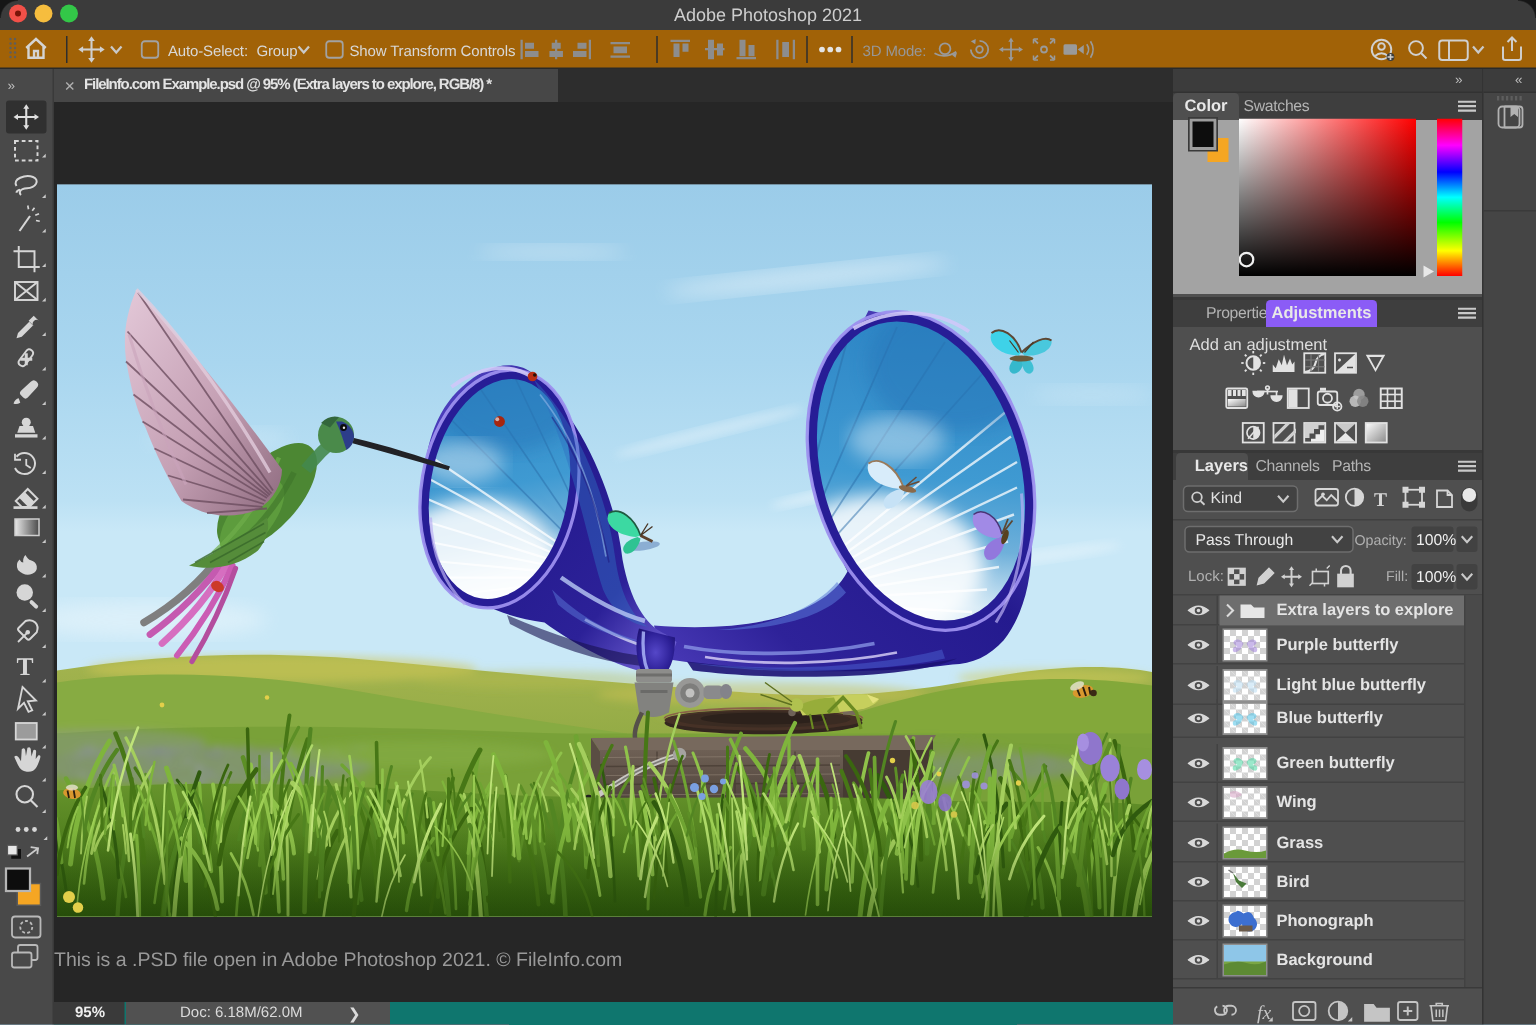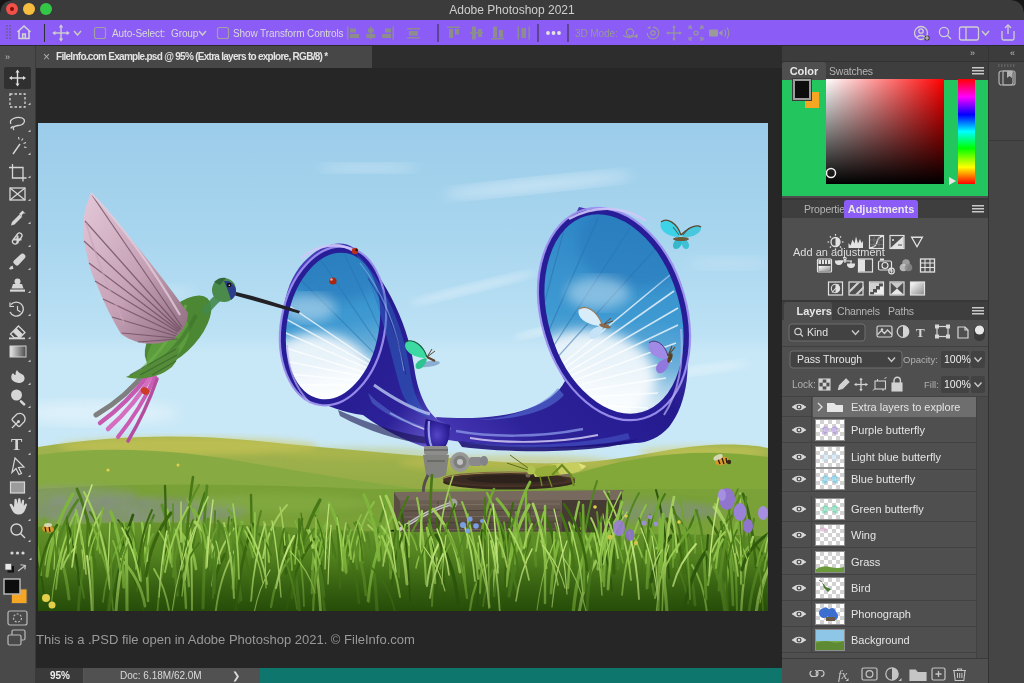--- a/index.html
+++ b/index.html
@@ -1,20 +1,20 @@
 <!DOCTYPE html>
 <html><head>
 <meta charset="utf-8">
 <style>
   * { margin:0; padding:0; box-sizing:border-box; }
   html,body { width:1024px; height:683px; overflow:hidden; }
   body { font-family:"Liberation Sans", sans-serif; background:#3c3c3c; position:relative; }
   .abs { position:absolute; }
   svg { display:block; }
-  .lrow { position:absolute; left:0; width:194px; height:26px; border-bottom:1px solid #424242; }
+  .lrow { position:absolute; left:0; width:194px; height:26px; border-bottom:1px solid #424242;font-weight:bold; }
   .leye { position:absolute; left:0; top:0; bottom:0; width:30px; border-right:1px solid #424242; } .leye svg { margin-left:6px; }
   .thumb { position:absolute; left:34px; top:3px; width:28px; height:20px;
     background-color:#ffffff;
     background-image:
       linear-gradient(45deg,#d2d2d2 25%,transparent 25%,transparent 75%,#d2d2d2 75%),
       linear-gradient(45deg,#d2d2d2 25%,transparent 25%,transparent 75%,#d2d2d2 75%);
     background-size:8px 8px; background-position:0 0,4px 4px;
     outline:1px solid #8e8e8e; }
   .lname { position:absolute; left:69px; top:7px; font-size:11px; color:#e4e4e4; white-space:nowrap; }
 </style>
@@ -22,21 +22,21 @@
 <body>
 
 <div class="abs" style="left:0;top:0;width:1024px;height:34px;background:#3b3b3b;border-bottom:1px solid #2b2b2b;">
   <div class="abs" style="left:6px;top:3px;width:12px;height:12px;border-radius:50%;background:#f25048;"></div>
   <div class="abs" style="left:10px;top:7px;width:4px;height:4px;border-radius:50%;background:#7a1408;"></div>
   <div class="abs" style="left:23px;top:3px;width:12px;height:12px;border-radius:50%;background:#f6bd3e;"></div>
   <div class="abs" style="left:40px;top:3px;width:12px;height:12px;border-radius:50%;background:#33c748;"></div>
   <div class="abs" style="left:0;top:2.5px;width:1024px;text-align:center;font-size:12px;color:#cecece;">Adobe Photoshop 2021</div>
 </div>
 
-<div class="abs" id="optbar" style="left:0;top:20px;width:1024px;height:26px;background:#8b5cf6;border-bottom:1px solid #2a2a2a;">
+<div class="abs" id="optbar" style="left:0;top:20px;width:1024px;height:26px;background:#a16207;border-bottom:1px solid #2a2a2a;">
 <svg width="1024" height="22" viewBox="0 0 1024 22" style="margin-top:2px;">
   <g fill="#5e5e5e">
     <circle cx="7" cy="4" r="0.8"></circle>
         <circle cx="7" cy="7" r="0.8"></circle>
         <circle cx="7" cy="10" r="0.8"></circle>
         <circle cx="7" cy="13" r="0.8"></circle>
         <circle cx="7" cy="16" r="0.8"></circle>
     <circle cx="10" cy="4" r="0.8"></circle>
         <circle cx="10" cy="7" r="0.8"></circle>
         <circle cx="10" cy="10" r="0.8"></circle>
@@ -1241,21 +1241,21 @@
     <div class="abs" style="left:196px;top:2px;font-size:10px;color:#dadada;">❯</div>
   </div>
 </div>
 
 <div class="abs" id="rightdock" style="left:782px;top:46px;width:206px;height:637px;background:#4f4f4f;">
 
   <div class="abs" style="left:0;top:0;width:206px;height:16px;background:#3c3c3c;border-bottom:1px solid #323232;">
     <span class="abs" style="left:188px;top:2px;font-size:9px;color:#bdbdbd;">»</span>
   </div>
 
-  <div class="abs" style="left:0;top:16px;width:206px;height:134px;background:#22c55e;padding-left:27px;">
+  <div class="abs" style="left:0;top:16px;width:206px;height:134px;background:#a3a3a3;padding-left:27px;">
     <div class="abs" style="left:0;top:0;width:206px;height:18px;background:#3e3e3e;">
       <div class="abs" style="left:0;top:0;width:44px;height:18px;background:#4f4f4f;border-radius:3px 3px 0 0;text-align:center;font-size:11px;font-weight:bold;color:#e8e8e8;padding-top:3px;">Color</div>
       <div class="abs" style="left:47px;top:3px;font-size:10.5px;color:#b4b4b4;letter-spacing:-0.2px;">Swatches</div>
       <svg class="abs" style="left:190px;top:5px;" width="12" height="9">
           <g fill="#c9c9c9">
             <rect y="0" width="12" height="1.5"></rect>
             <rect y="3" width="12" height="1.5"></rect>
             <rect y="6" width="12" height="1.5"></rect>
           </g>
         </svg>
@@ -1304,21 +1304,21 @@
       <div class="abs" style="left:6px;top:3px;font-size:10.5px;color:#b4b4b4;letter-spacing:-0.2px;margin-left:16px;">Properties</div>
       <div class="abs" style="left:62px;top:0;width:74px;height:18px;background:#8b5cf6;border-radius:3px 3px 0 0;text-align:center;font-size:11px;font-weight:bold;color:#e8e8e8;padding-top:3px;">Adjustments</div>
       <svg class="abs" style="left:190px;top:5px;" width="12" height="9">
           <g fill="#c9c9c9">
             <rect y="0" width="12" height="1.5"></rect>
             <rect y="3" width="12" height="1.5"></rect>
             <rect y="6" width="12" height="1.5"></rect>
           </g>
         </svg>
     </div>
-    <div class="abs" style="left:11px;top:24px;font-size:11px;color:#dedede;margin-top:22px;">Add an adjustment</div>
+    <div class="abs" style="left:11px;top:24px;font-size:11px;color:#dedede;">Add an adjustment</div>
     <svg class="abs" style="left:0;top:32px;" width="206" height="66" viewBox="0 0 206 66">
       <defs>
           <linearGradient id="adjg" x1="0" y1="0" x2="1" y2="1">
             <stop offset="0" stop-color="#ffffff"></stop>
             <stop offset="1" stop-color="#8a8a8a"></stop>
           </linearGradient>
         </defs>
       <g fill="#e2e2e2" stroke="none">
 
         <g>

